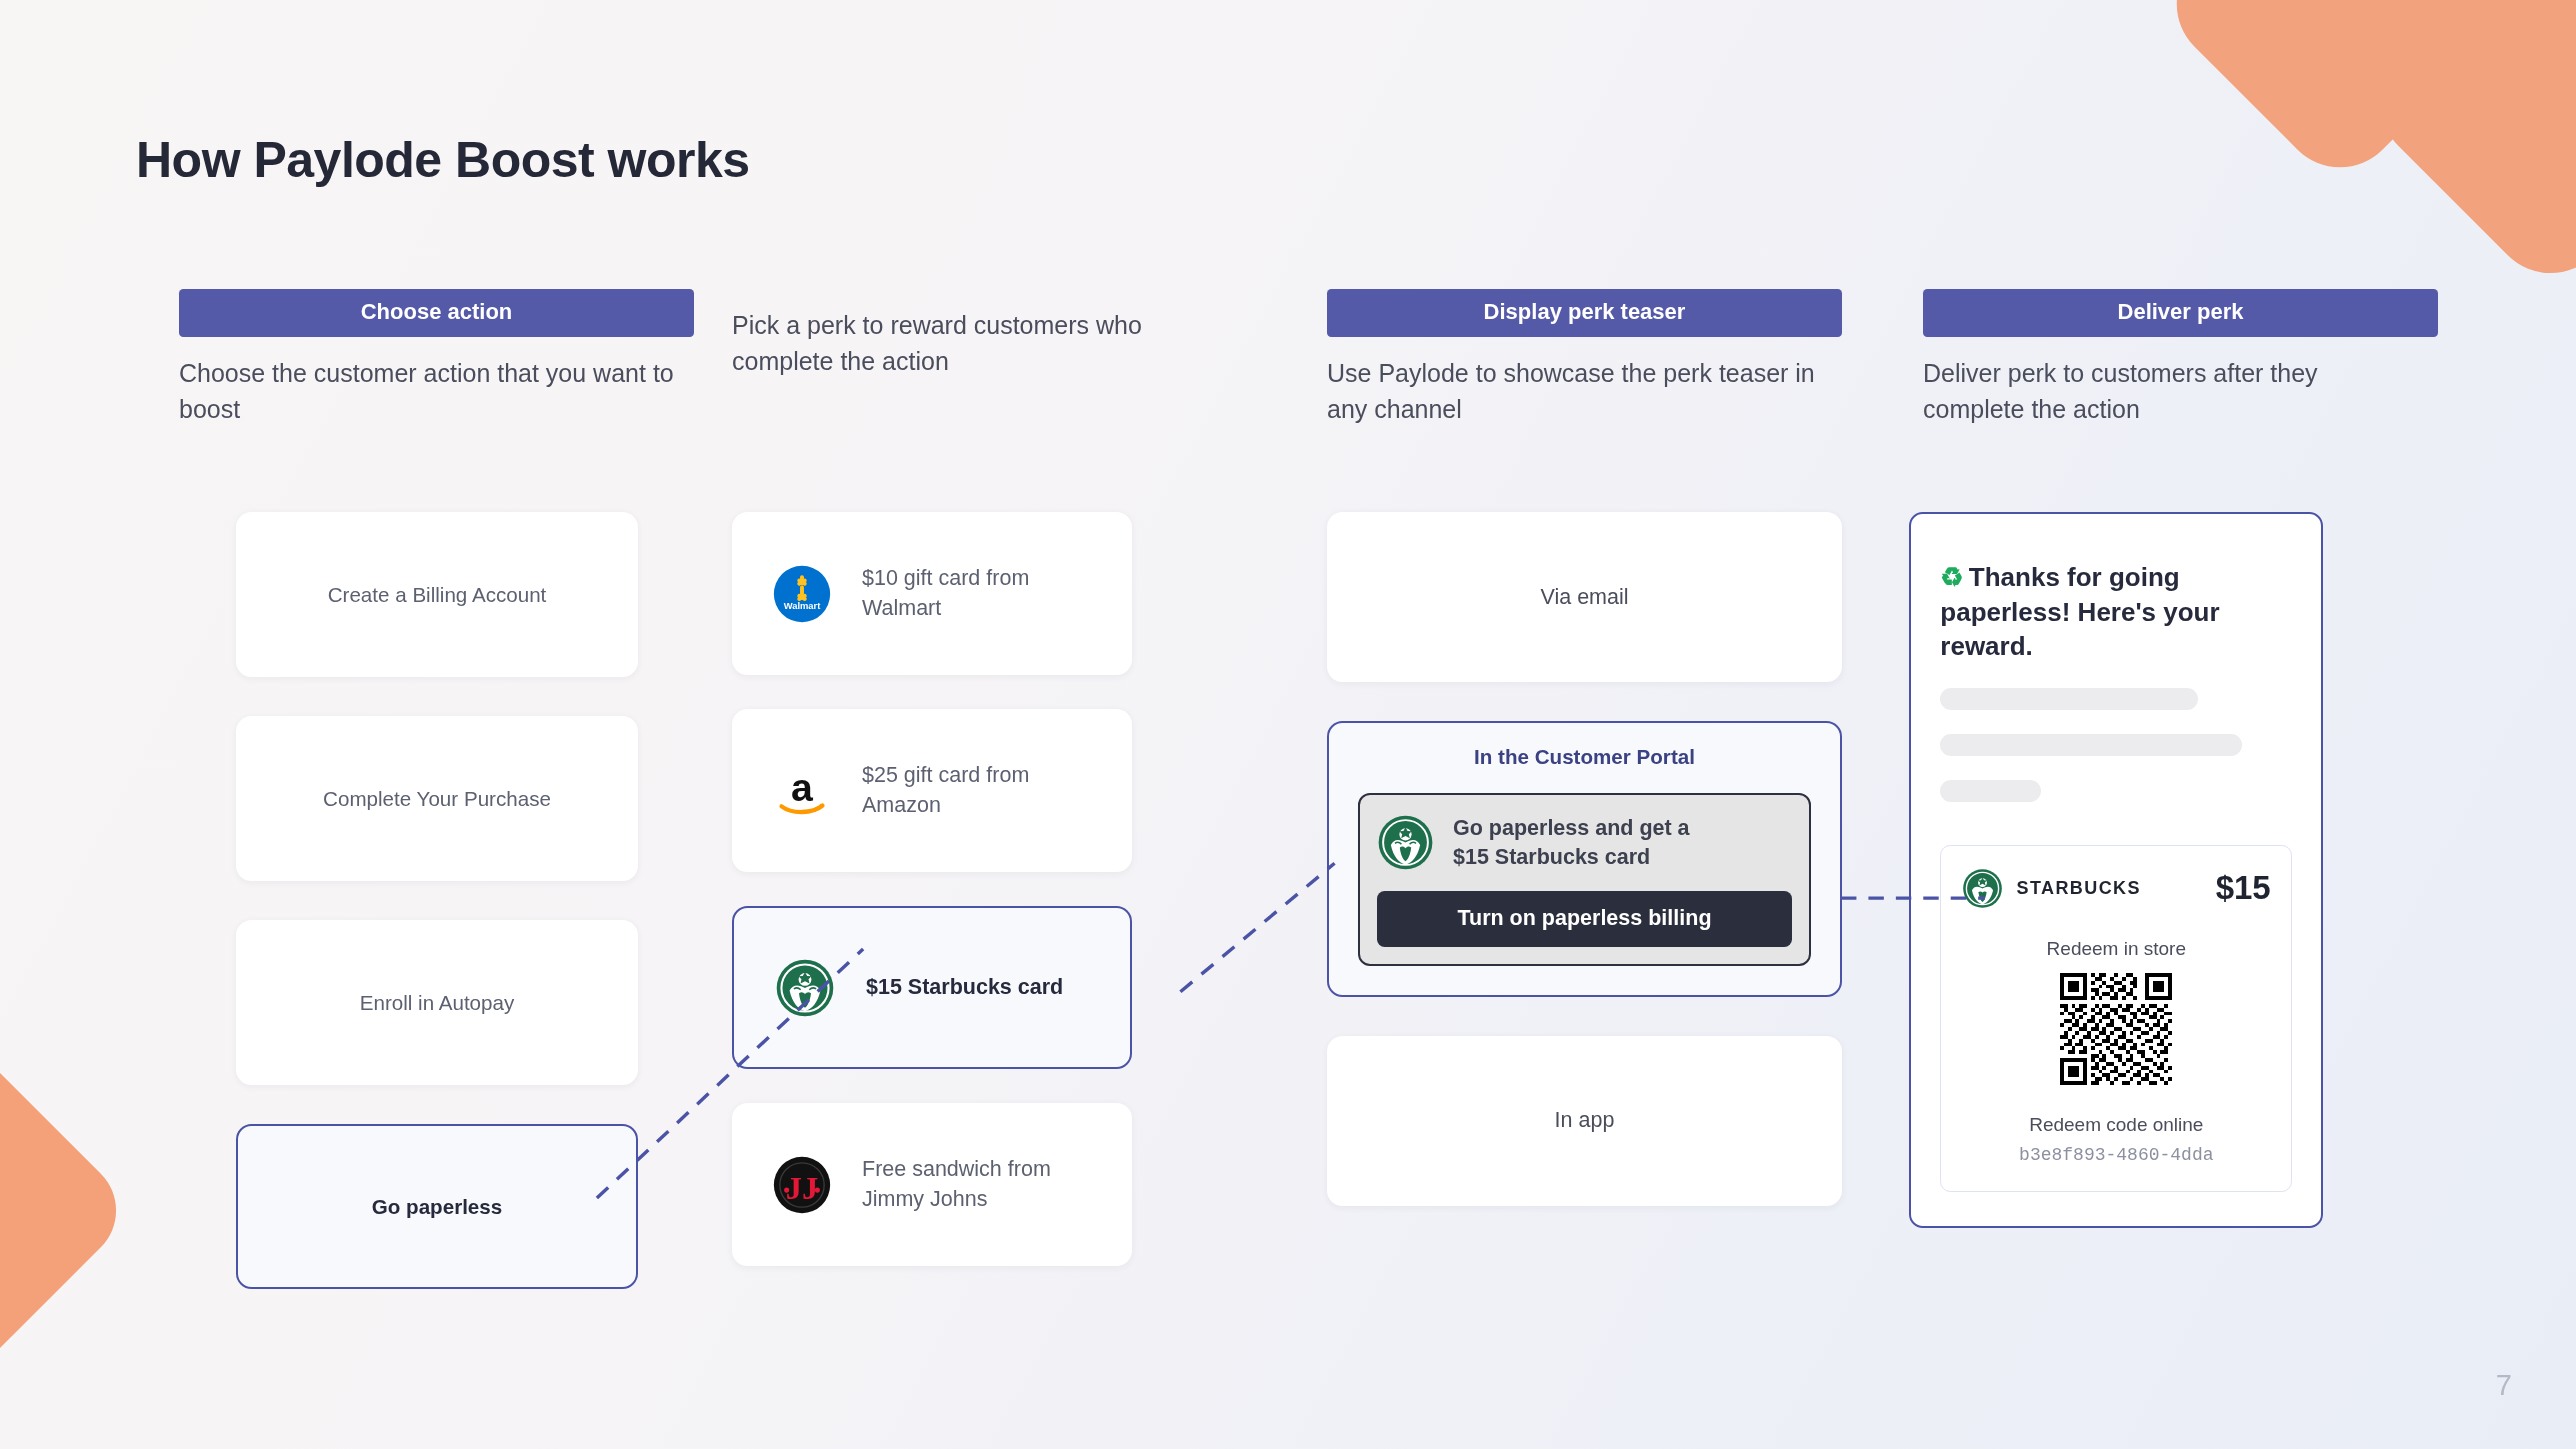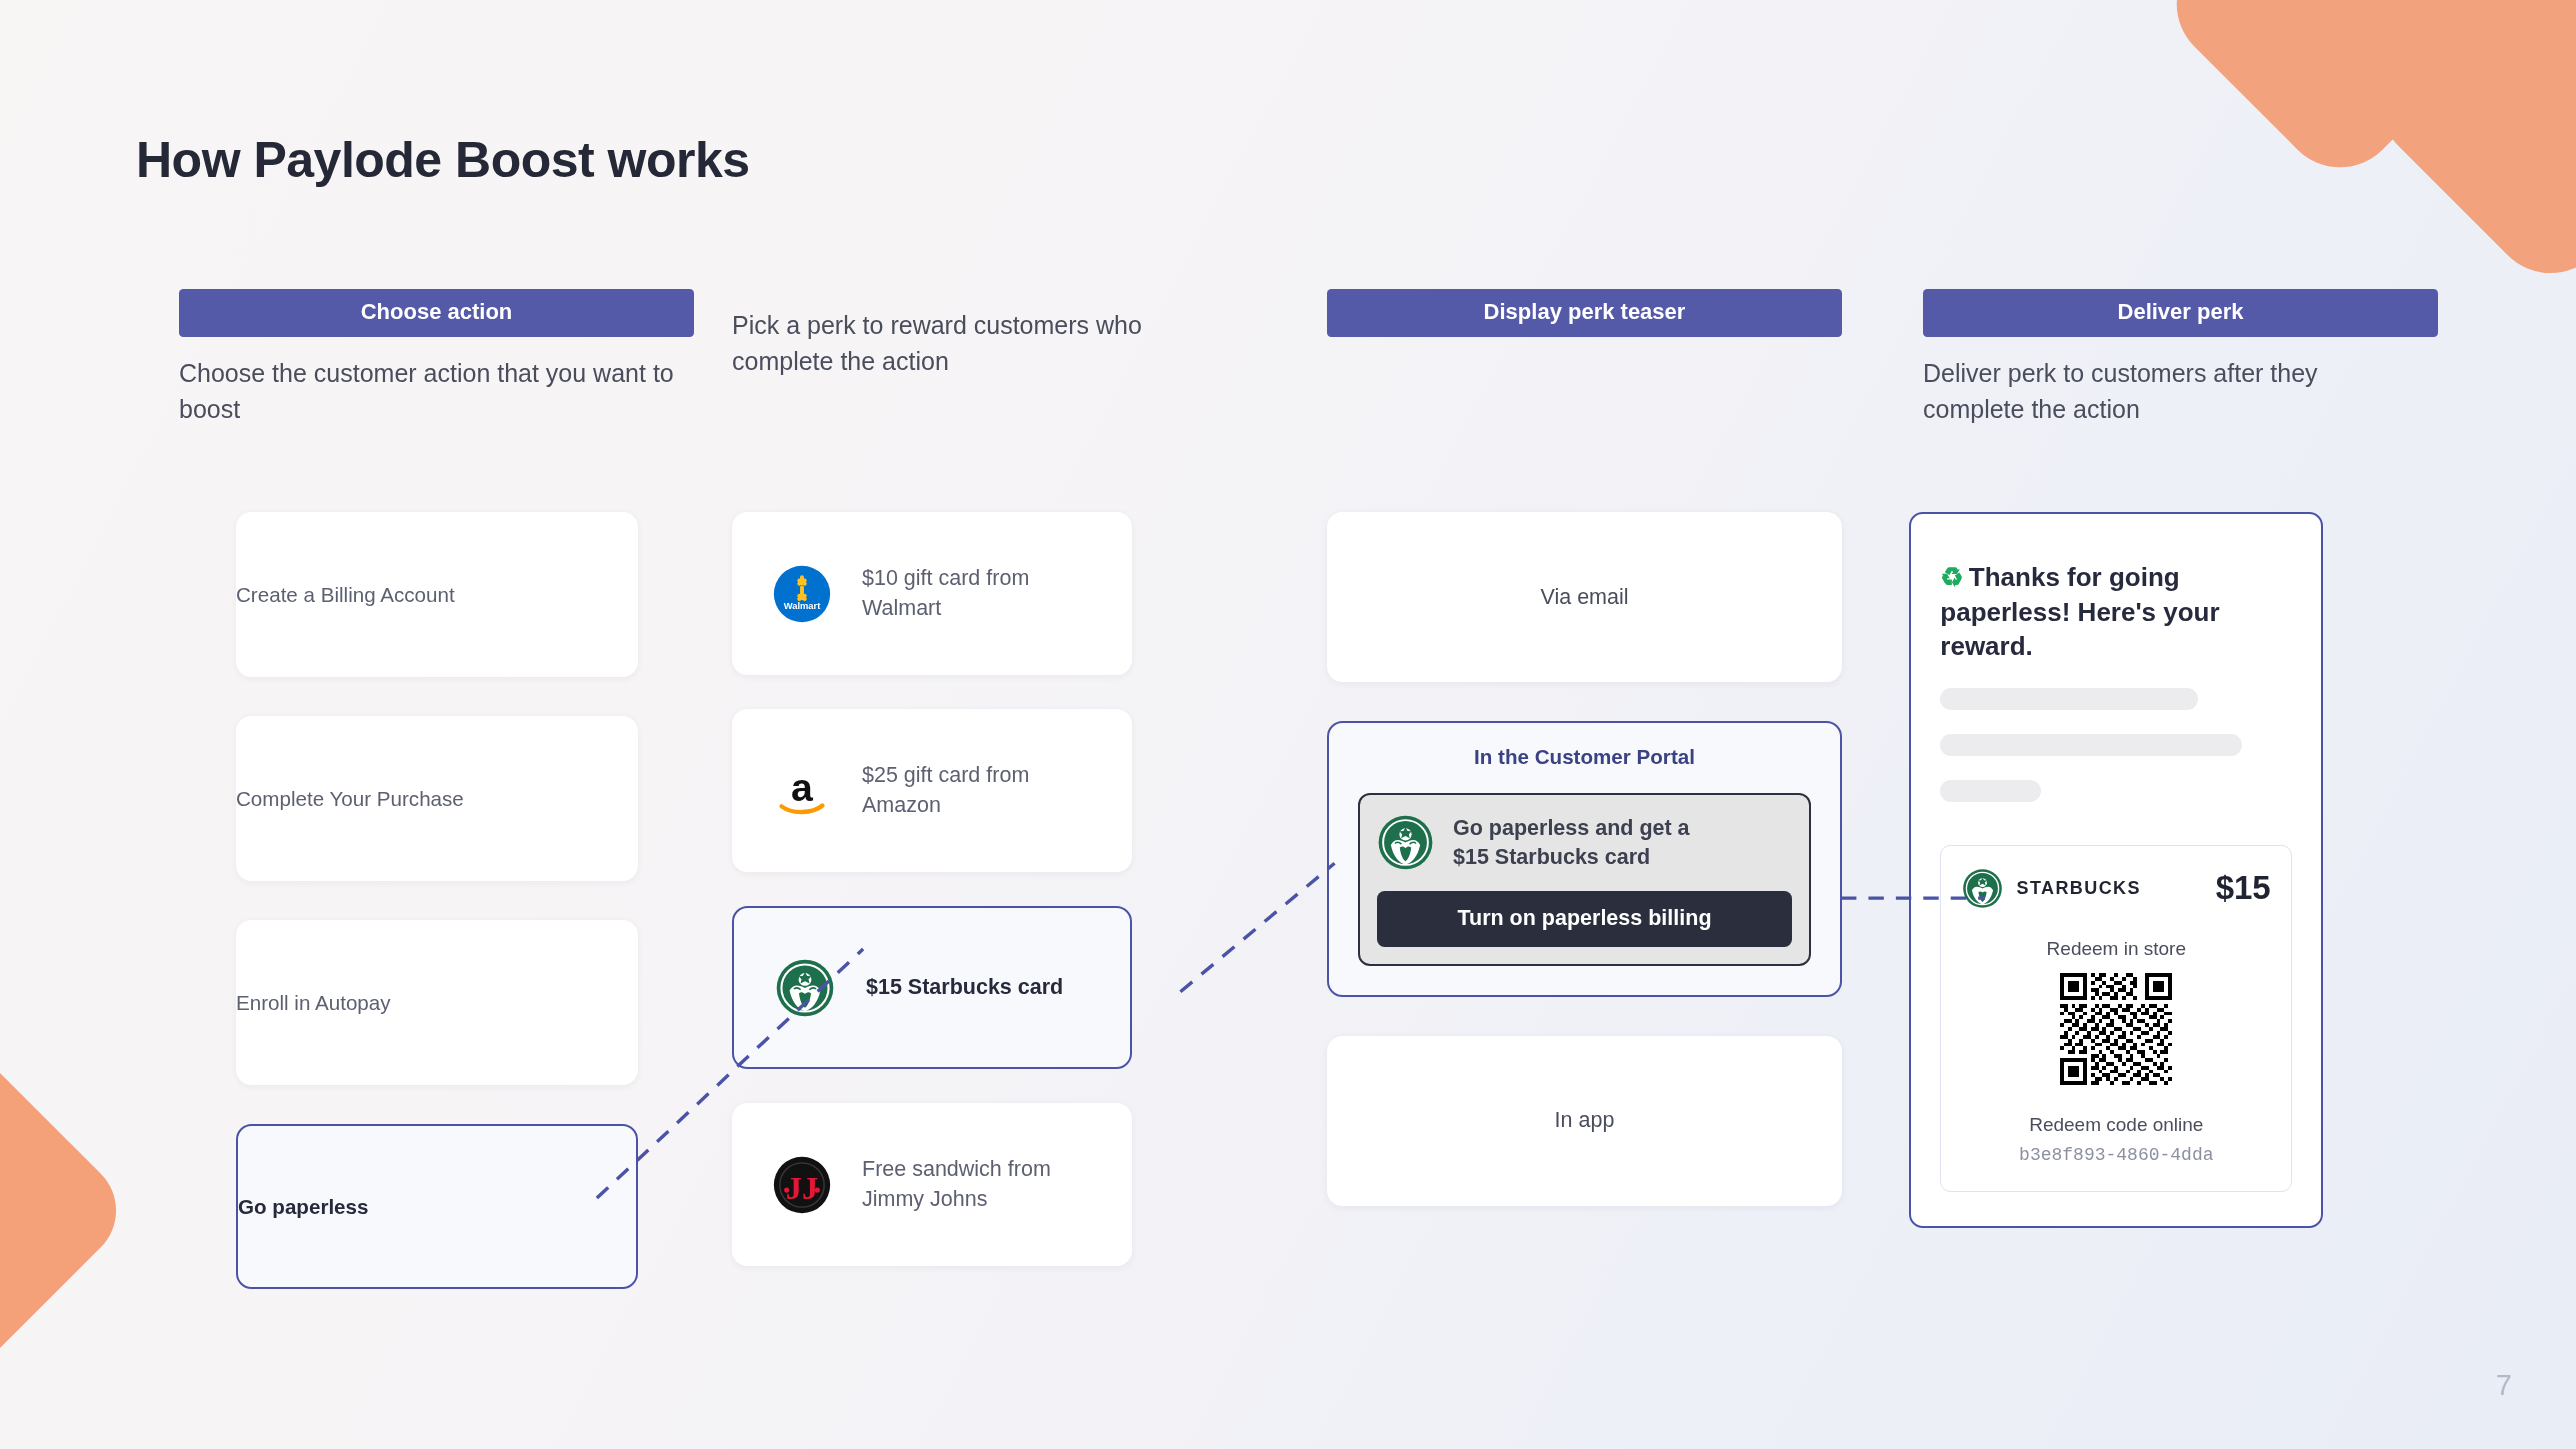--- a/index.html
+++ b/index.html
@@ -92,21 +92,21 @@
     background: #ffffff;
     border-radius: 15.5px;
     box-shadow: 0 1.7px 7.7px rgba(30,35,70,0.055);
     display: flex;
     align-items: center;
   }
 
   .card-plain {
     width: 402px;
     height: 165px;
-    justify-content: flex-start;
+    justify-content: center;
     margin-bottom: 39px;
     margin-left: 57px;
   }
   .card-plain .label {
     font-size: 20.6px;
     color: #5c6070;
     font-weight: 500;
   }
 
   .card-selected {
@@ -342,20 +342,21 @@
           </svg>
         </span>
         <span class="perk-text">Free sandwich from Jimmy Johns</span>
       </div>
 
     </div>
   </div>
 
   <div class="col col-2">
     <div class="col-header">Display perk teaser</div>
+    <div class="col-desc">Use Paylode to showcase the perk teaser in any channel</div>
 
     <div class="stack">
 
       <div class="card card-channel">
         <span class="label">Via email</span>
       </div>
 
       <div class="portal-box">
         <div class="portal-title">In the Customer Portal</div>
         <div class="portal-inner">

